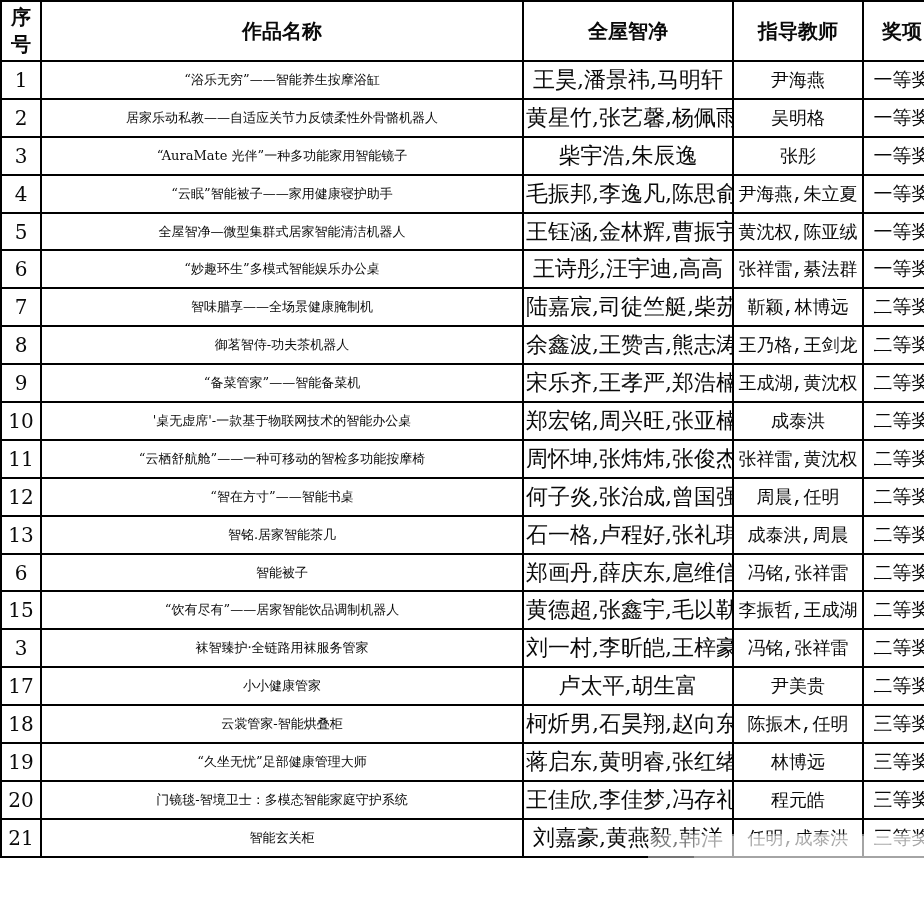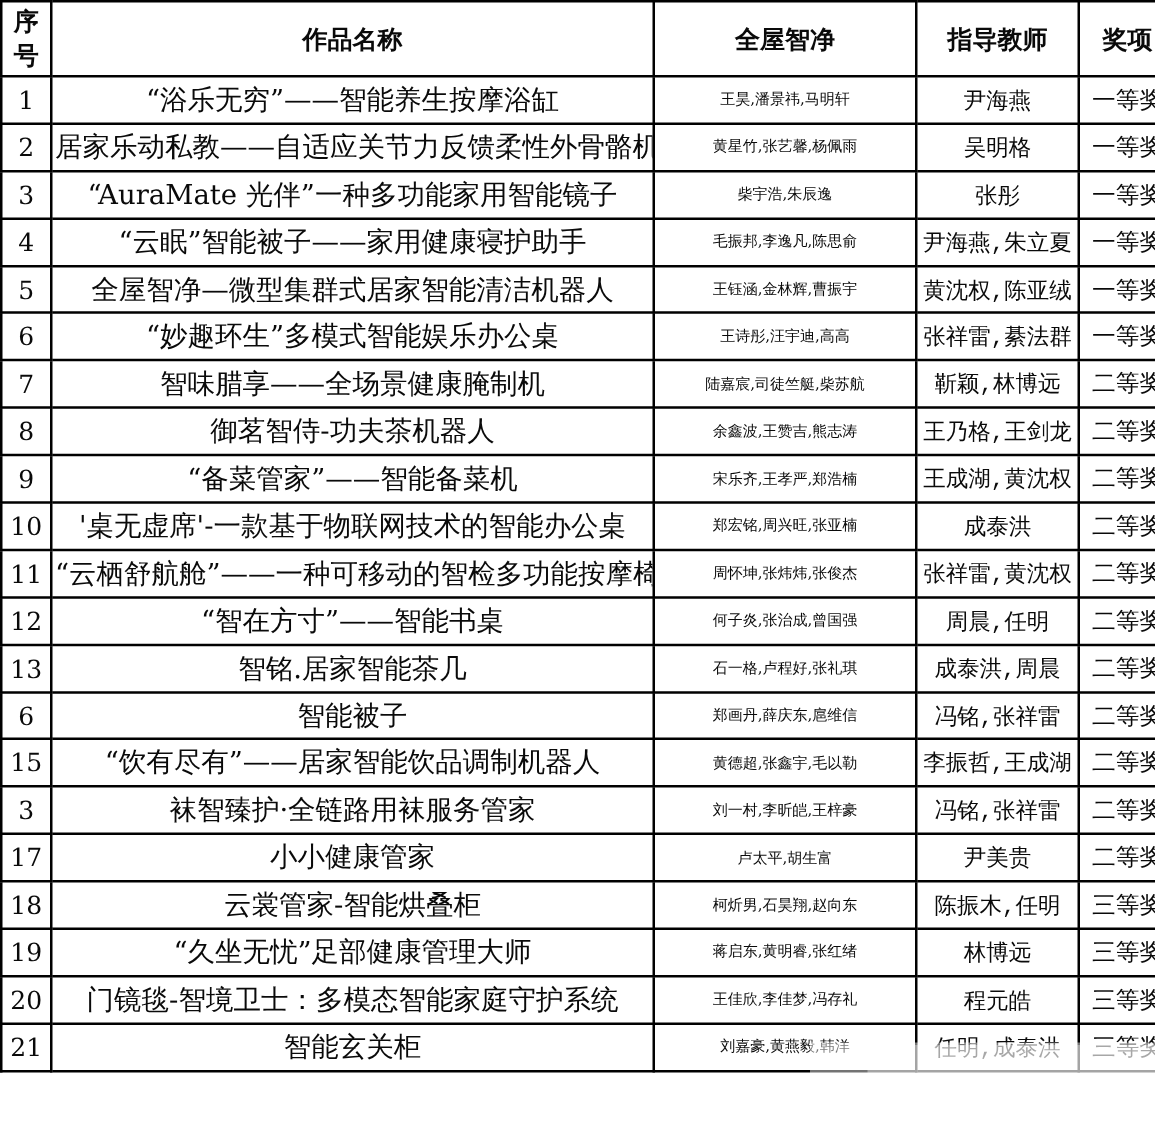--- a/index.html
+++ b/index.html
@@ -45,22 +45,22 @@
   .col-teach  { width: 130px; }
   .col-award  { width: 78px; }
 
   .num-header-inner {
     display: inline-block;
     width: 1.1em;
     word-break: break-all;
     line-height: 1.35;
   }
   td.cell-num   { font-size: 20px; }
-  td.cell-title { font-size: 22px; white-space: nowrap; }
-  td.cell-stud  { font-size: 12px; white-space: nowrap; }
+  td.cell-title { font-size: 13px; white-space: nowrap; }
+  td.cell-stud  { font-size: 22px; white-space: nowrap; }
   td.cell-teach { font-size: 18px; white-space: nowrap; font-family: Liberation Mono, monospace; }
   td.cell-award { font-size: 19px; white-space: nowrap; }
 
   
   .watermark-a {
     position: absolute;
     left: 648px; top: 834px;
     width: 276px; height: 66px;
     background: rgba(255,255,255,0.45);
     pointer-events: none;

